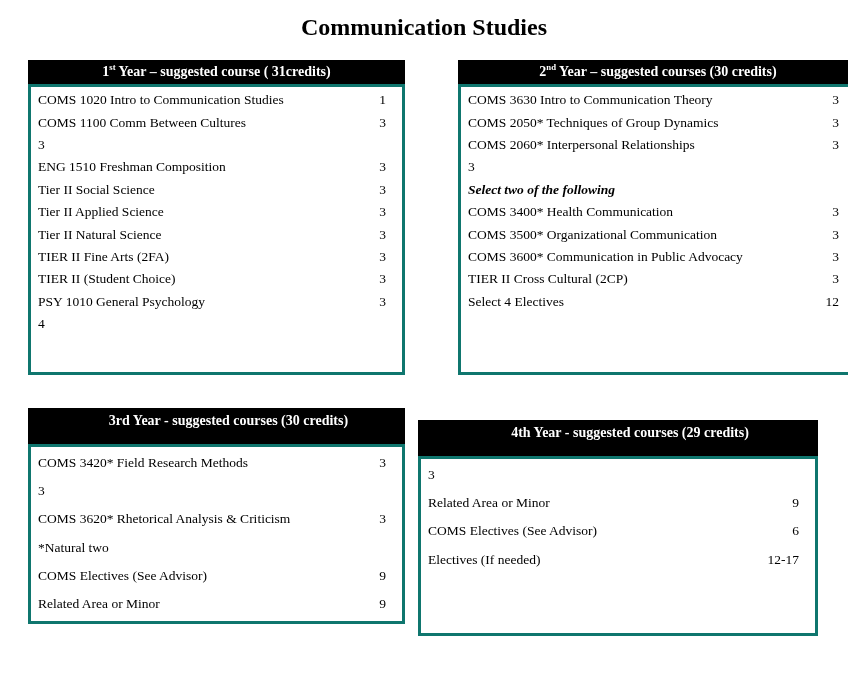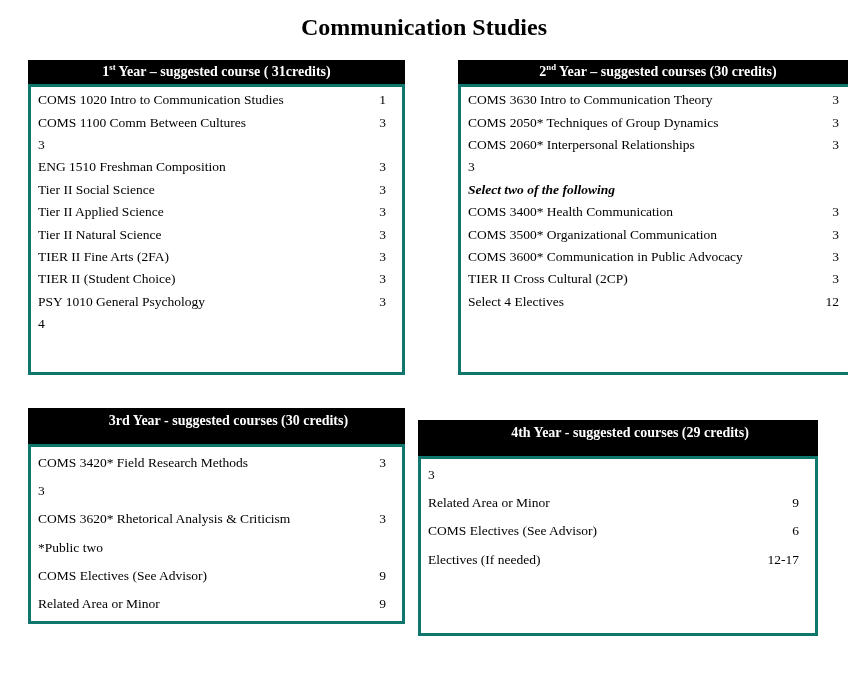--- a/index.html
+++ b/index.html
@@ -169,21 +169,21 @@
         <span class="credits">3</span>
       </div>
       <div class="row">
         <span class="credits">3</span>
       </div>
       <div class="row">
         <span class="course">COMS 3620* Rhetorical Analysis &amp; Criticism</span>
         <span class="credits">3</span>
       </div>
       <div class="row">
-        <span class="course">*Public two</span>
+        <span class="course">*Natural two</span>
         <span class="credits"></span>
       </div>
       <div class="row">
         <span class="course">COMS Electives (See Advisor)</span>
         <span class="credits">9</span>
       </div>
       <div class="row">
         <span class="course">Related Area or Minor</span>
         <span class="credits">9</span>
       </div>

